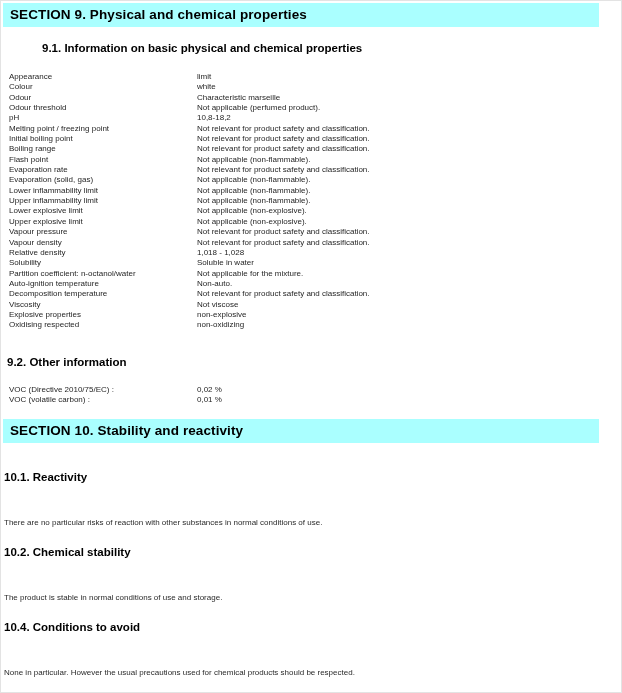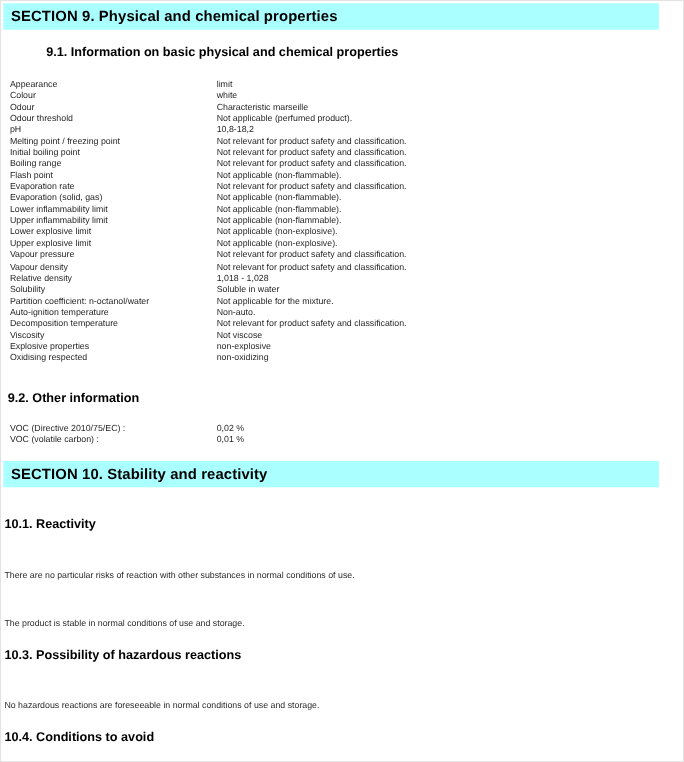--- a/index.html
+++ b/index.html
@@ -216,27 +216,24 @@
   <div class="section-band band-sect10">SECTION 10. Stability and reactivity</div>
 
   <div class="sect10-group">
 
       <div class="sub10">
         <div class="subheading">10.1. Reactivity</div>
         <div class="body-text">There are no particular risks of reaction with other substances in normal conditions of use.</div>
       </div>
 
       <div class="sub10">
+        <div class="subheading">10.2. Chemical stability</div>
         <div class="body-text">The product is stable in normal conditions of use and storage.</div>
       </div>
 
-      <div class="sub10">
-        <div class="subheading">10.3. Possibility of hazardous reactions</div>
-        <div class="body-text">No hazardous reactions are foreseeable in normal conditions of use and storage.</div>
-      </div>
 
       <div class="sub10">
         <div class="subheading">10.4. Conditions to avoid</div>
         <div class="body-text">None in particular. However the usual precautions used for chemical products should be respected.</div>
       </div>
     </div>
 
 </div>
 
 </body></html>

